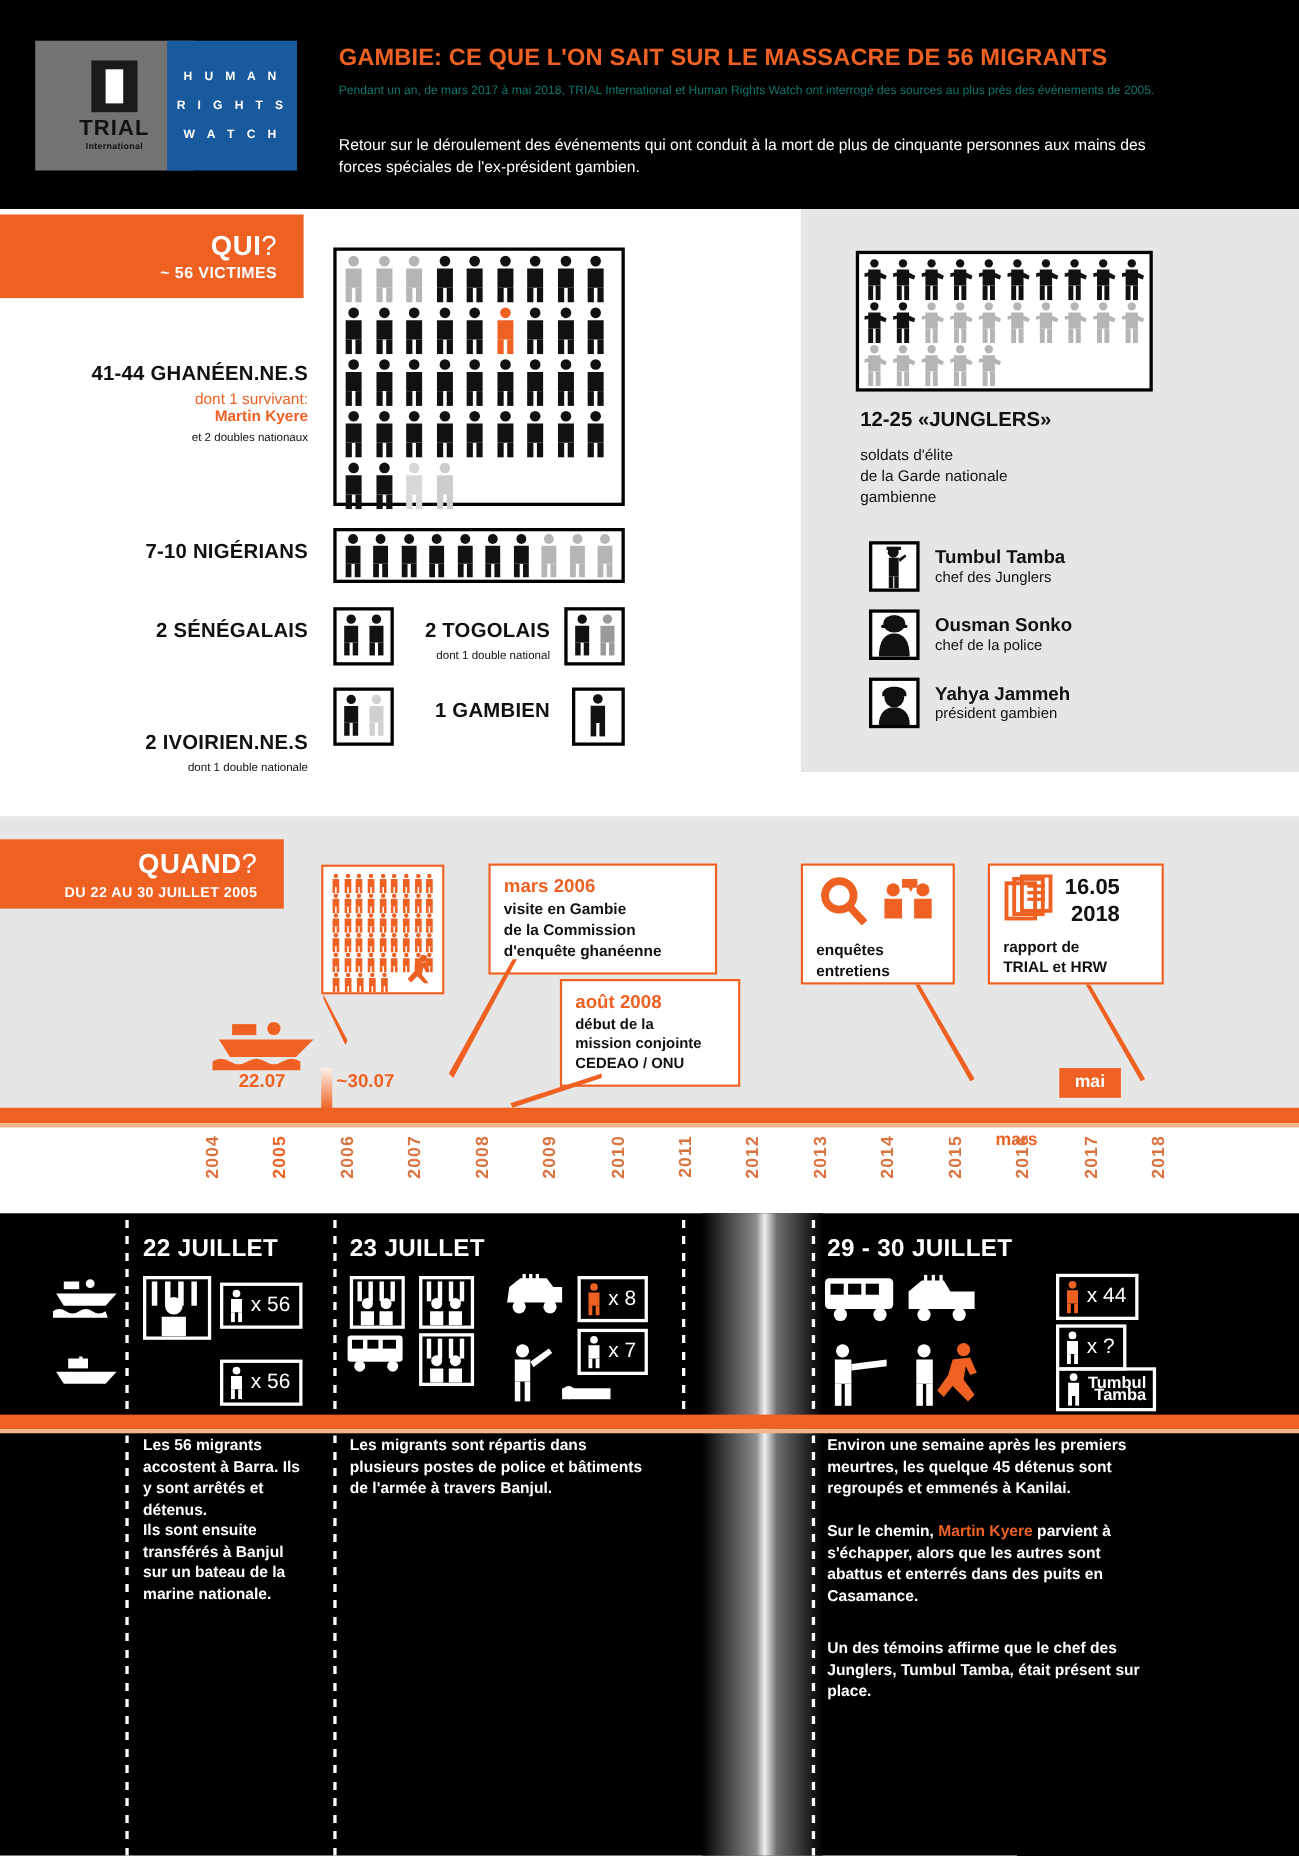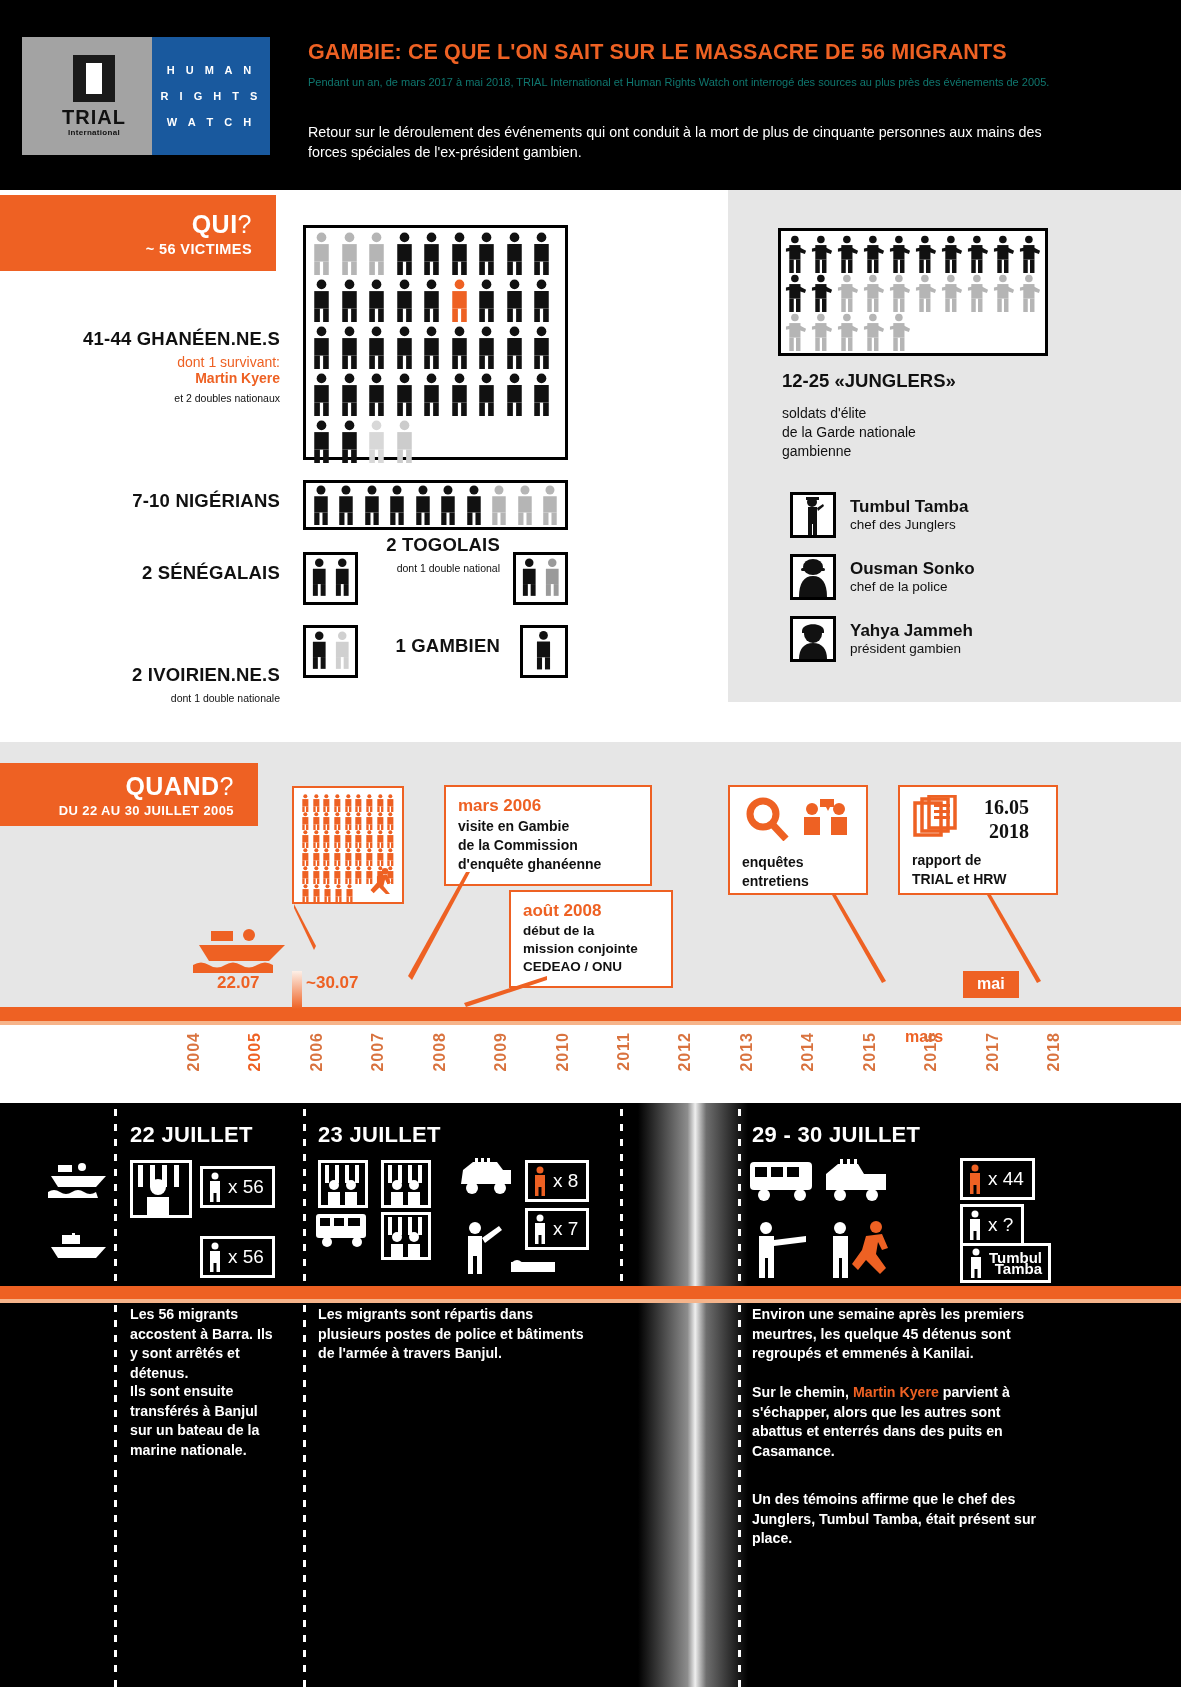--- a/index.html
+++ b/index.html
@@ -11,22 +11,22 @@
     position: relative;
   }
   .page { position: relative; width: 1181px; height: 1687px; }
 
   
   .header {
     position: absolute; left: 0; top: 0; width: 1181px; height: 190px;
     background: #000;
   }
   .logo-trial {
-    position: absolute; left: 22px; top: 37px; width: 144px; height: 118px;
-    background: #a3a3a3;
+    position: absolute; left: 32px; top: 37px; width: 144px; height: 118px;
+    background: #737373;
     display: flex; flex-direction: column; align-items: center; justify-content: center;
   }
   .trial-mark {
     width: 42px; height: 47px; background: #1a1a1a;
     display: flex; align-items: center; justify-content: center;
     margin-bottom: 5px;
   }
   .trial-mark-inner { width: 16px; height: 31px; background: #fff; }
   .trial-name { font-size: 20px; font-weight: bold; color: #111; letter-spacing: 1px; line-height: 1; }
   .trial-sub { font-size: 8px; color: #111; letter-spacing: .3px; margin-top: 1px; font-weight: bold; }
@@ -646,21 +646,21 @@
               <circle cx="7" cy="4" r="3.6"></circle>
               <path d="M1.6 9 h10.8 v13 h-10.8 z"></path>
               <rect x="1.6" y="22" width="4.2" height="10"></rect>
               <rect x="8.2" y="22" width="4.2" height="10"></rect>
             </g>
           </svg>
         </div>
       </div>
     </div>
 
-  <div class="qui-label" style="left:370px; top:534px; width:130px;">
+  <div class="qui-label" style="left:370px; top:562px; width:130px;">
     <div class="lbl-main">2 TOGOLAIS</div>
     <div class="lbl-sub-s">dont 1 double national</div>
   </div>
   <div class="pbox" id="box-togo" style="left:513px; top:552px; width:55px; height:53px;">
       <div style="display: flex; flex-direction: column; gap: 0px; padding: 2px 5px;">
         <div class="prow" style="gap: 6px;">
           <svg width="17" height="40" viewBox="0 0 14 32" class="person">
             <g fill="#111">
               <circle cx="7" cy="4" r="3.6"></circle>
               <path d="M1.6 9 h10.8 v13 h-10.8 z"></path>
@@ -1510,21 +1510,21 @@
       </g>
     </svg>
     <div class="co-body">enquêtes</div>
     <div class="co-body">entretiens</div>
   </div>
   <svg style="position:absolute;left:830px;top:893px;" width="60" height="92">
     <path d="M2 2 L6 2 L56 88 L52 90 Z" fill="#ee6123"></path>
   </svg>
 
   <div class="callout" style="left:898px; top:785px; width:160px; height:110px;">
-    <div style="display:flex; align-items:center; gap:24px;font-family:Liberation Serif, serif;">
+    <div style="display:flex; align-items:center; gap:8px;">
       <svg width="48" height="48" viewBox="0 0 48 48">
         <g fill="none" stroke="#ee6123" stroke-width="3.5">
           <rect x="3" y="8" width="26" height="32"></rect>
             <rect x="10" y="4" width="26" height="32"></rect>
           <rect x="17" y="1" width="26" height="32"></rect>
         </g>
         <g fill="#ee6123">
             <rect x="22" y="9" width="16" height="3"></rect>
             <rect x="22" y="15" width="16" height="3"></rect>
             <rect x="22" y="21" width="16" height="3"></rect>

